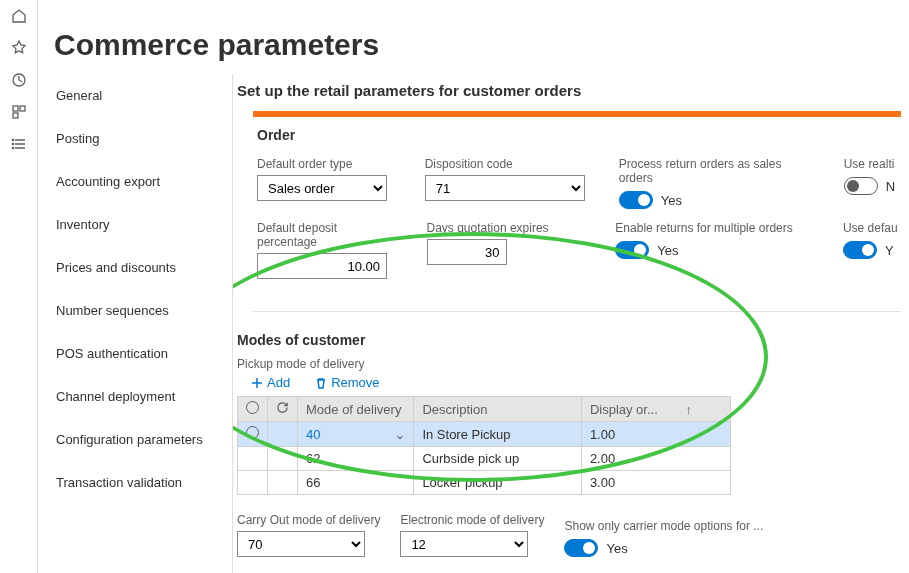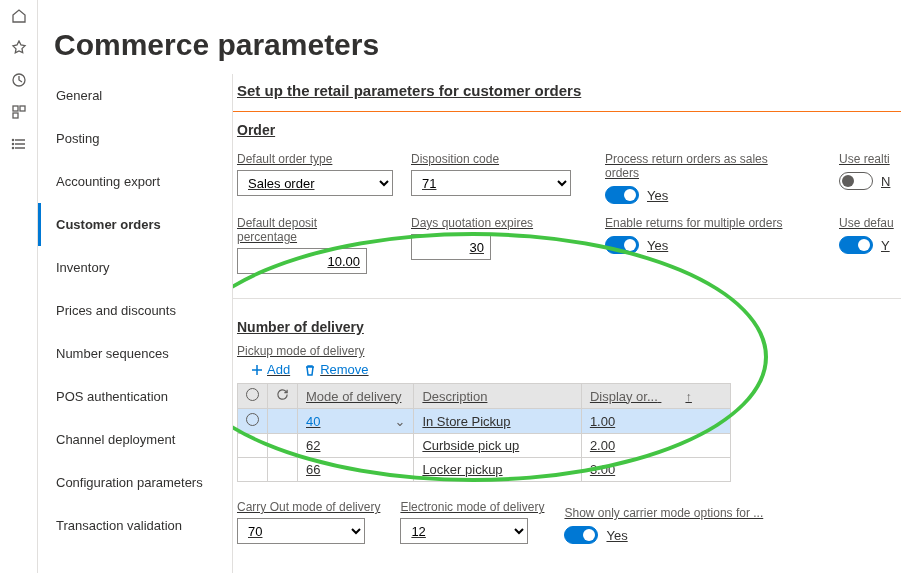--- a/index.html
+++ b/index.html
@@ -73,33 +73,33 @@
     border-left: 3px solid #0078d4;
     font-weight: 600;
     padding-left: 15px;
     background: #fff;
   }
   .panel {
     flex: 1;
     overflow: auto;
     padding: 0 0 20px 0;
     position: relative;
-    text-decoration: underline;
   }
   .panel-inner { padding-right: 8px; }
   .section-title {
     font-size: 15px;
     font-weight: 600;
     padding: 8px 0 12px 0;
   }
   .section-region {
-    border-top: 1px solid #f97316;
+    border-top: 6px solid #f97316;
     border-bottom: 1px solid #e1dfdd;
     margin-bottom: 20px;
-    padding: 10px 0 18px 0;
+    padding: 10px 0 26px 0;
+    margin-left: 20px;
   }
   .subsection-title {
     font-weight: 600;
     font-size: 14px;
     padding-bottom: 8px;
   }
   .field-row {
     display: flex;
     flex-wrap: nowrap;
     gap: 34px;
@@ -114,21 +114,21 @@
     font-size: 12px;
     color: #605e5c;
   }
   select, input[type="text"] {
     font: inherit;
     height: 26px;
     border: 1px solid #8a8886;
     padding: 2px 6px;
     background: #fff;
   }
-  select { width: 156px; }
+  select { width: 130px; }
   input.numeric { text-align: right; width: 130px; }
   input.small-num { text-align: right; width: 80px; }
   
   .toggle-row { display:flex; align-items:center; gap:8px; margin-top:2px;}
   .toggle {
     width: 34px;
     height: 18px;
     border-radius: 9px;
     position: relative;
     cursor: pointer;
@@ -146,21 +146,21 @@
     left: 2px;
     transition: left .1s;
   }
   .toggle.on { background: #0078d4; border-color:#0078d4; }
   .toggle.on .knob { background: #fff; left: 18px; }
   .toggle-text { font-size: 13px; color: inherit; }
 
   
   .cmd-bar {
     display: flex;
-    gap: 14px;
+    gap: 25px;
     padding: 4px 0 6px 14px;
   }
   .cmd {
     display: flex;
     align-items: center;
     gap: 4px;
     color: #0078d4;
     cursor: pointer;
     font-size: 13px;
   }
@@ -257,21 +257,20 @@
 
   <div class="content-area">
     <div class="page-title">Commerce parameters</div>
 
     <div class="main">
 
       <div class="side-nav">
         <div class="nav-item"><span>General</span></div>
         <div class="nav-item"><span>Posting</span></div>
         <div class="nav-item"><span>Accounting export</span></div>
-        <div class="nav-item active"><span>Customer orders</span></div>
         <div class="nav-item"><span>Inventory</span></div>
         <div class="nav-item"><span>Prices and discounts</span></div>
         <div class="nav-item"><span>Number sequences</span></div>
         <div class="nav-item"><span>POS authentication</span></div>
         <div class="nav-item"><span>Channel deployment</span></div>
         <div class="nav-item"><span>Configuration parameters</span></div>
         <div class="nav-item"><span>Transaction validation</span></div>
       </div>
 
       <div class="panel">
@@ -338,21 +337,21 @@
                   <div class="toggle on">
                       <div class="knob"></div>
                     </div>
                   <span class="toggle-text">Y</span>
                 </div>
               </div>
             </div>
           </div>
 
           <div class="inner-pad" style="position:relative;">
-            <div class="subsection-title">Number of delivery</div>
+            <div class="subsection-title">Modes of customer</div>
             <span class="field-label">Pickup mode of delivery</span>
             <div class="cmd-bar">
               <div class="cmd">
                 <svg viewBox="0 0 12 12">
                     <path d="M6 1v10M1 6h10"></path>
                   </svg>
                 <span>Add</span>
               </div>
               <div class="cmd">
                 <svg viewBox="0 0 12 12">

